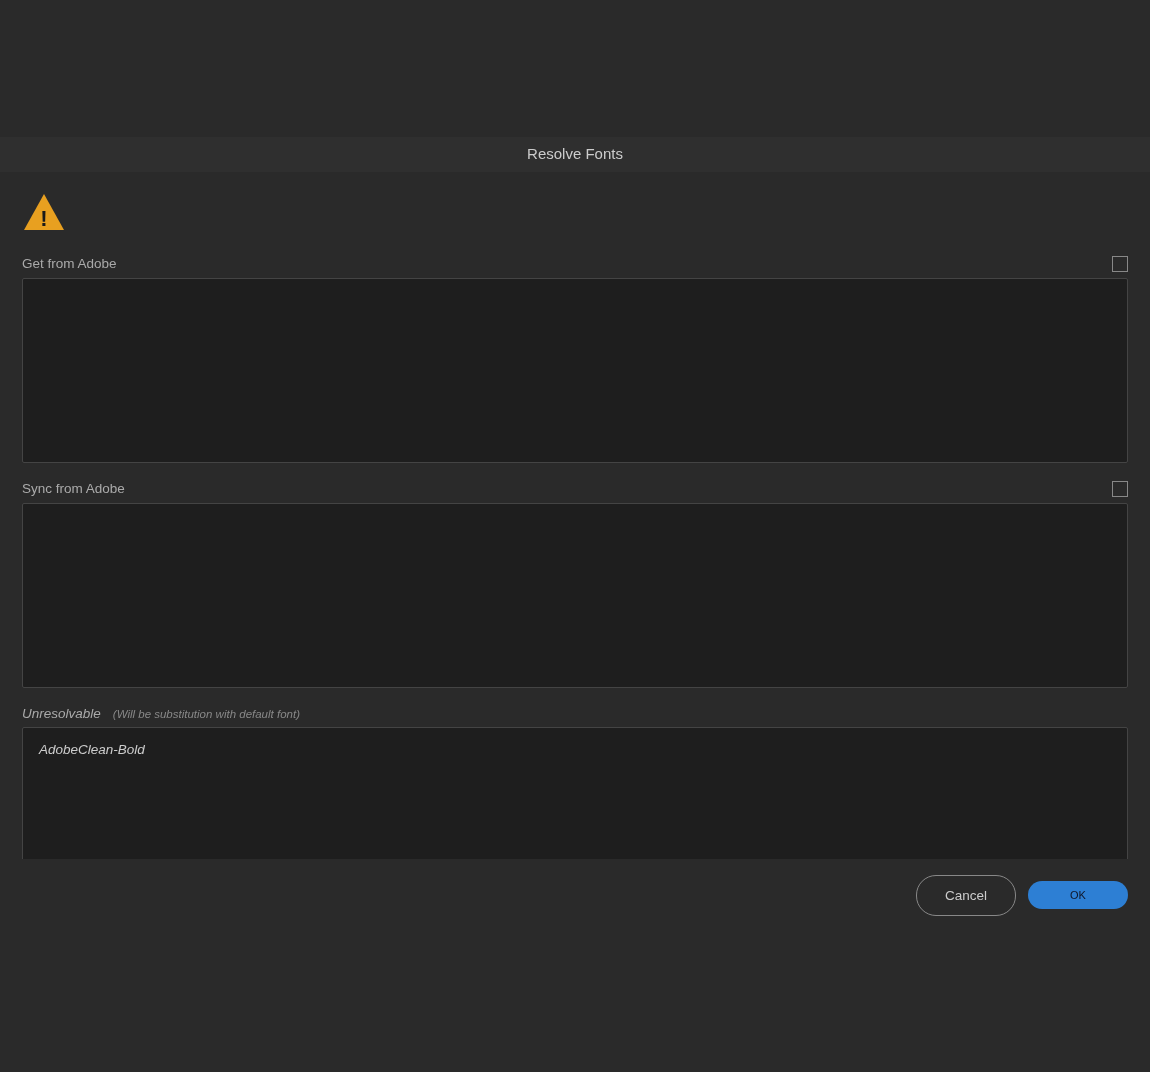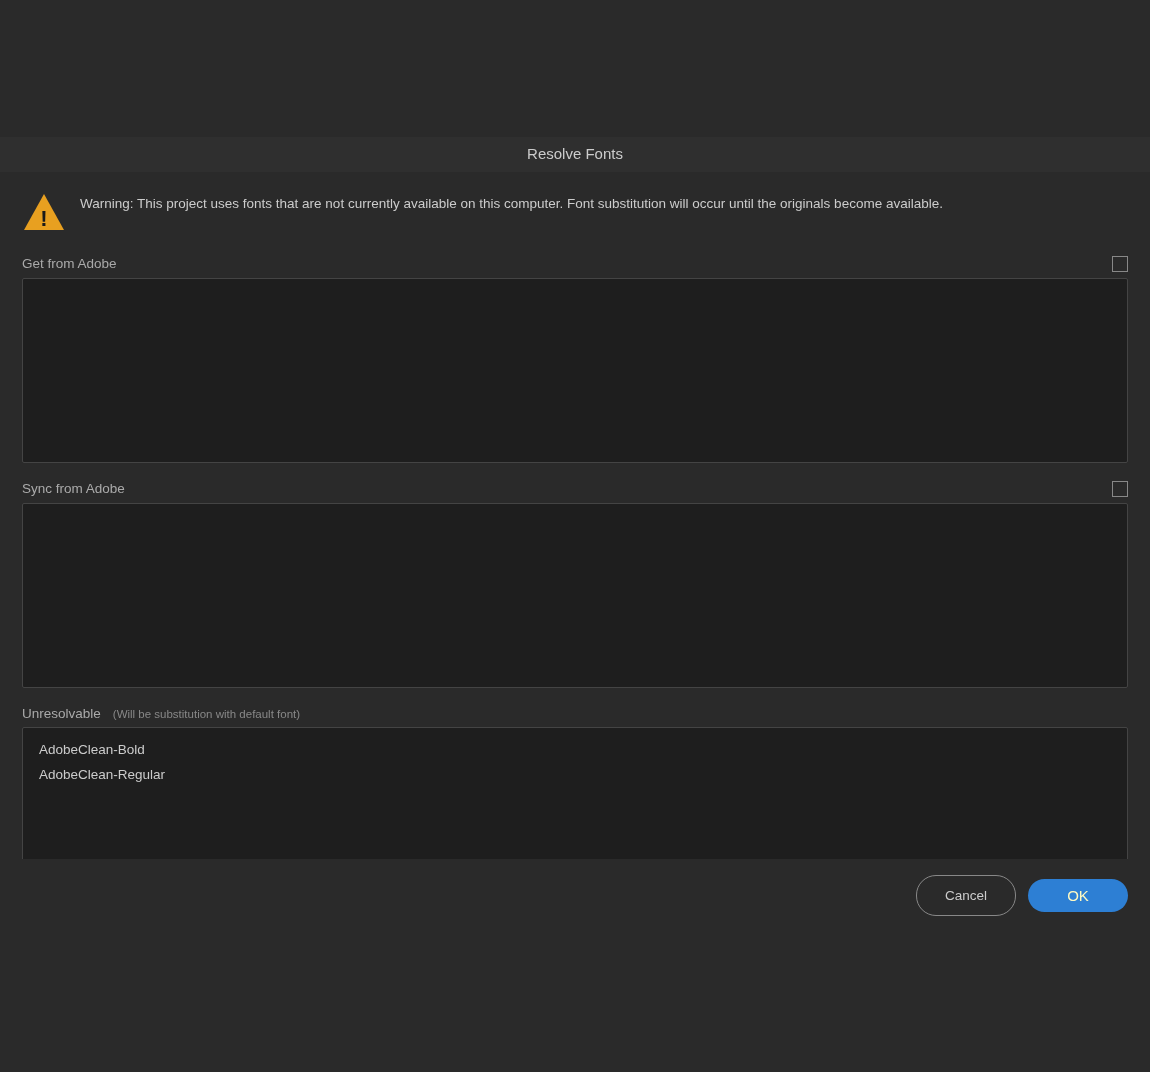--- a/index.html
+++ b/index.html
@@ -105,20 +105,21 @@
     .sync-list {
       height: 185px;
     }
 
     .get-list {
       height: 185px;
     }
 
     .unresolvable-section {
       margin-bottom: 0;
+      font-style: italic;
     }
 
     .unresolvable-header {
       display: flex;
       align-items: baseline;
       gap: 12px;
       margin-bottom: 6px;
     }
 
     .unresolvable-label {
@@ -162,23 +163,23 @@
       padding: 12px 28px;
       font-size: 13.5px;
       border-radius: 20px;
       cursor: pointer;
       min-width: 100px;
     }
 
     .btn-ok {
       background: #2d7fd4;
       border: none;
-      color: #fef9c3;
+      color: #0f172a;
       padding: 8px 28px;
-      font-size: 15px;
+      font-size: 11px;
       border-radius: 20px;
       cursor: pointer;
       min-width: 100px;
     }
   </style>
 </head>
 <body>
 
 <div class="dialog">
   <div class="dialog-title-bar">
@@ -187,21 +188,20 @@
 
   <div class="dialog-content">
 
     <div class="warning-section">
       <div class="warning-icon">
         <svg width="44" height="40" viewBox="0 0 44 40">
           <polygon points="22,2 42,38 2,38" fill="#e8a020"></polygon>
           <text x="22" y="34" text-anchor="middle" font-size="22" font-weight="bold" fill="#1a1a1a">!</text>
         </svg>
       </div>
-      <div class="warning-text">Warning: This project uses fonts that are not currently available on this computer. Font substitution will occur until the originals become available.</div>
     </div>
 
     <div class="section">
       <div class="section-header">
         <span class="section-label">Get from Adobe</span>
         <input type="checkbox" class="section-checkbox" style="">
       </div>
       <div class="section-list get-list"></div>
     </div>
 
@@ -213,21 +213,20 @@
       <div class="section-list sync-list"></div>
     </div>
 
     <div class="unresolvable-section">
       <div class="unresolvable-header">
         <span class="unresolvable-label">Unresolvable</span>
         <span class="unresolvable-sub">(Will be substitution with default font)</span>
       </div>
       <div class="unresolvable-list">
         <div class="font-item">AdobeClean-Bold</div>
-        <div class="font-item">AdobeClean-Regular</div>
       </div>
     </div>
 
   </div>
 
   <div class="dialog-footer">
     <button class="btn-cancel">Cancel</button>
     <button class="btn-ok">OK</button>
   </div>
 </div>

